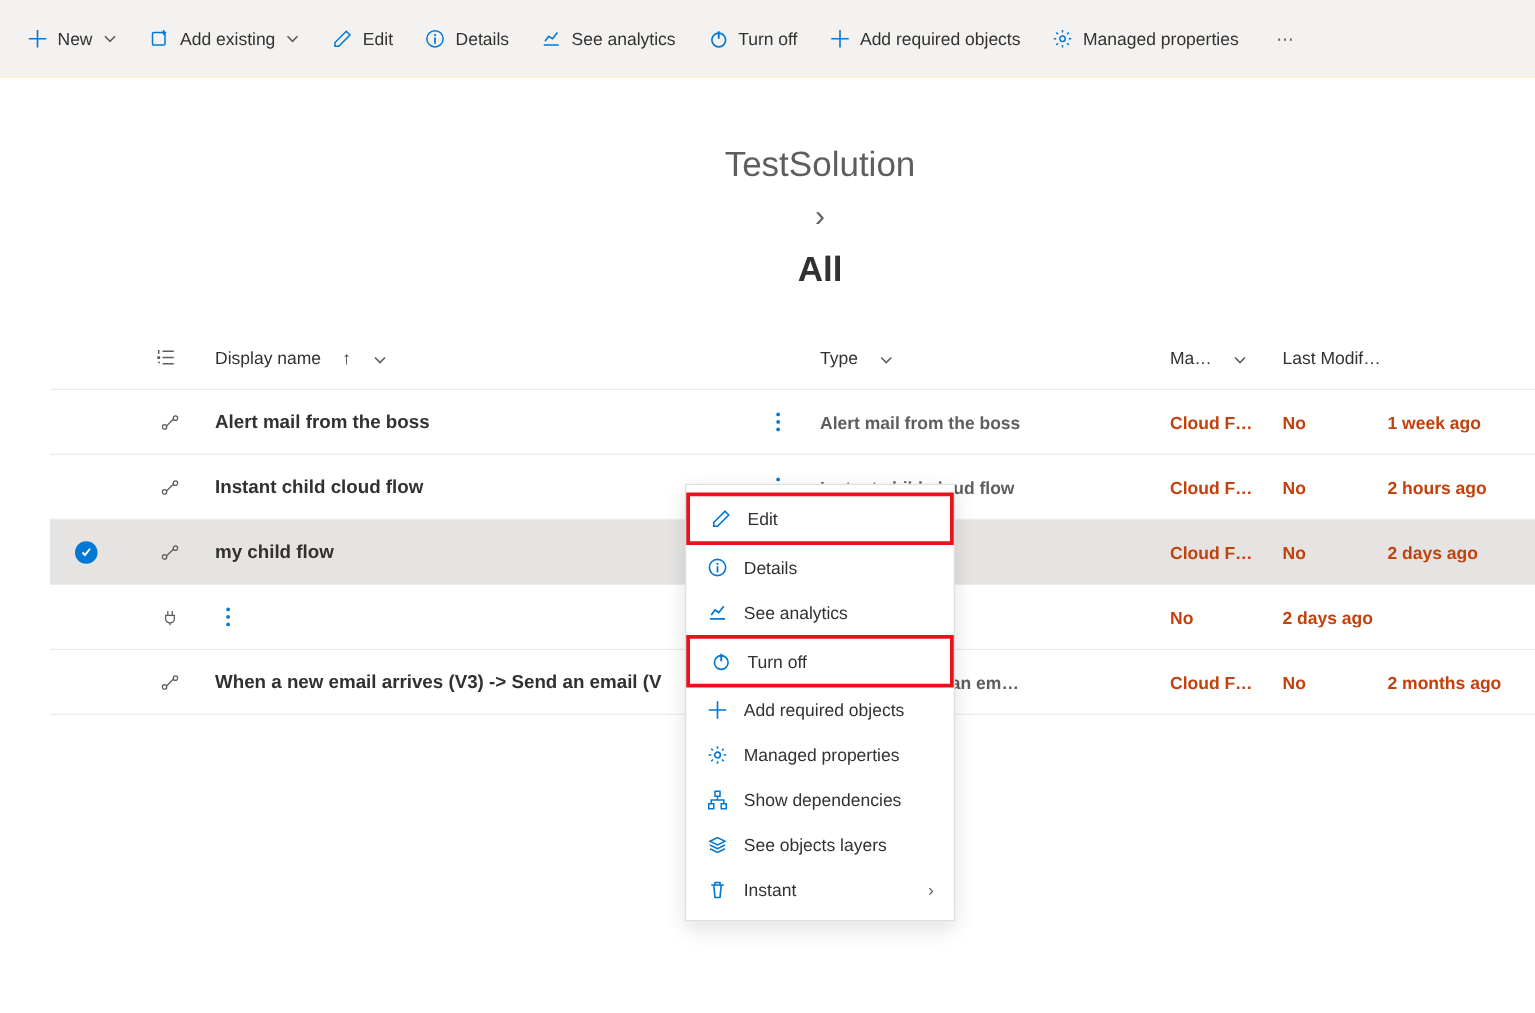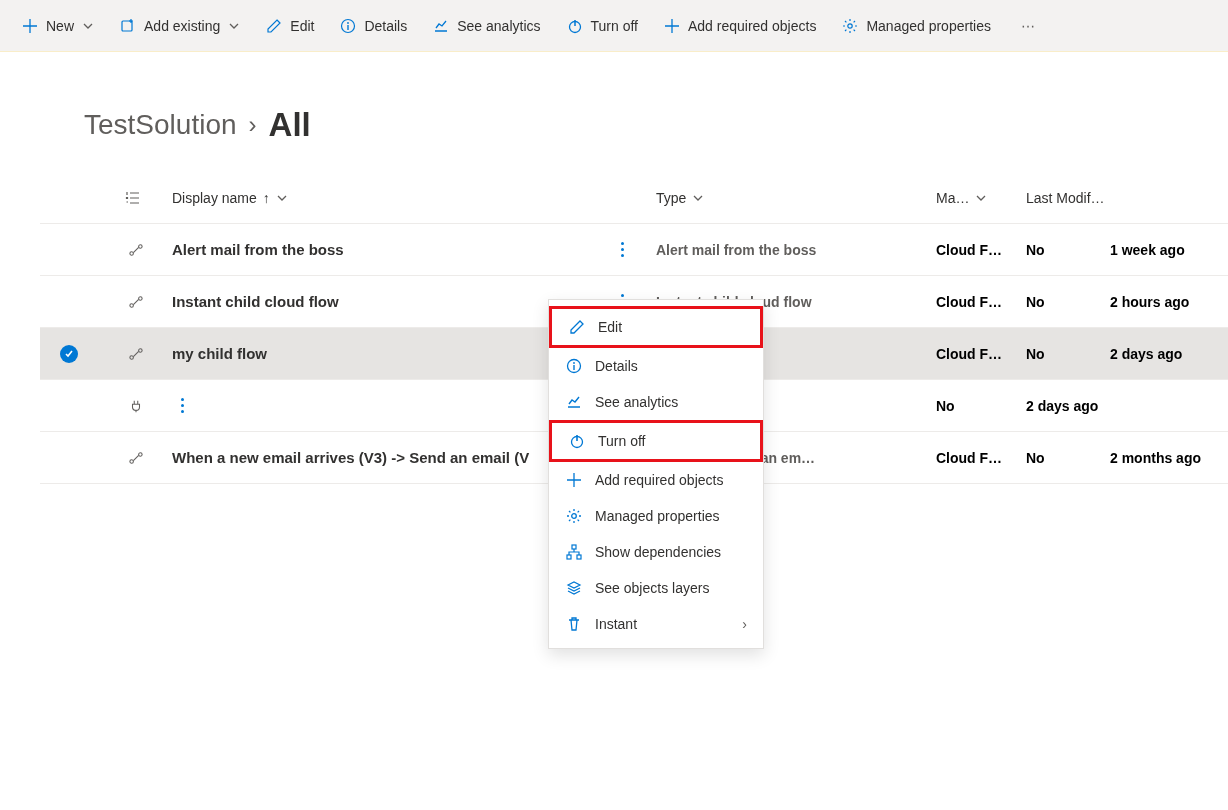--- a/index.html
+++ b/index.html
@@ -4,53 +4,54 @@
 <style>
   * { box-sizing: border-box; }
   html, body {
     margin: 0; padding: 0; width: 1228px; height: 810px;
     font-family: "Segoe UI", Arial, sans-serif;
     font-size: 14px; color: #323130;
     background: #fff;
   }
   .toolbar {
     display: flex; align-items: center; gap: 6px;
-    height: 52px; padding: 0 12px;
+    height: 62px; padding: 0 12px;
     background: #f3f2f1;
     border-bottom: 1px solid #f9edc9;
   }
   .toolbar-btn {
     display: inline-flex; align-items: center; gap: 8px;
     padding: 6px 10px; cursor: pointer; color: #323130;
     border: none; background: transparent;
   }
   .toolbar-btn .ic { color: #0078d4; display:inline-flex; align-items:center; }
   .chev { color:#605e5c; }
   .breadcrumb {
     display: flex; align-items: center; gap: 12px;
     padding: 54px 0 0 84px;
+    flex-direction: column;
   }
   .breadcrumb .root { font-size: 28px; color:#605e5c; }
   .breadcrumb .sep { font-size: 24px; color:#605e5c; }
-  .breadcrumb .leaf { font-size: 33px; font-weight: 600; }
+  .breadcrumb .leaf { font-size: 28px; font-weight: 600; }
   .table-zone { padding: 28px 0 0 40px; position: relative; }
   .thead, .trow {
     display: grid;
     grid-template-columns: 60px 72px 440px 44px 280px 90px 84px 120px;
     align-items: center;
     min-height: 52px;
     border-bottom: 1px solid #edebe9;
     font-weight: bold;
   }
   .thead { font-weight: 400; color:#323130; }
-  .th { display:flex; align-items:center; gap:6px; padding-right:6px; white-space:nowrap; overflow:hidden; text-overflow:ellipsis; }
+  .th { display:flex; align-items:flex-end; gap:17px; padding-right:6px; white-space:nowrap; overflow:hidden; text-overflow:ellipsis; }
   .th .chev2 { color:#605e5c; }
   .cell-name { color:#605e5c; font-size:14px; white-space:nowrap; overflow:hidden; text-overflow:ellipsis; padding-right:8px;}
   .cell-disp { font-size:15px; }
-  .cell-sub { color:#000000; font-size:14px; white-space:nowrap; overflow:hidden; text-overflow:ellipsis;}
+  .cell-sub { color:#c2410c; font-size:14px; white-space:nowrap; overflow:hidden; text-overflow:ellipsis;}
   .trow.selected { background:#e6e4e2; }
   .checkmark {
     width:18px; height:18px; border-radius:50%; background:#0078d4;
     display:flex; align-items:center; justify-content:center; margin-left:20px;
   }
   .more-dots { color:#0078d4; cursor:pointer; display:flex; flex-direction:column; gap:3px; align-items:center; width:20px;}
   .more-dots span { width:3px; height:3px; background:#0078d4; border-radius:50%;}
   .row-icon { color:#605e5c; display:flex; justify-content:center;}
   .ctx-menu {
     position:absolute; left:548px; top:155px; width:216px;

